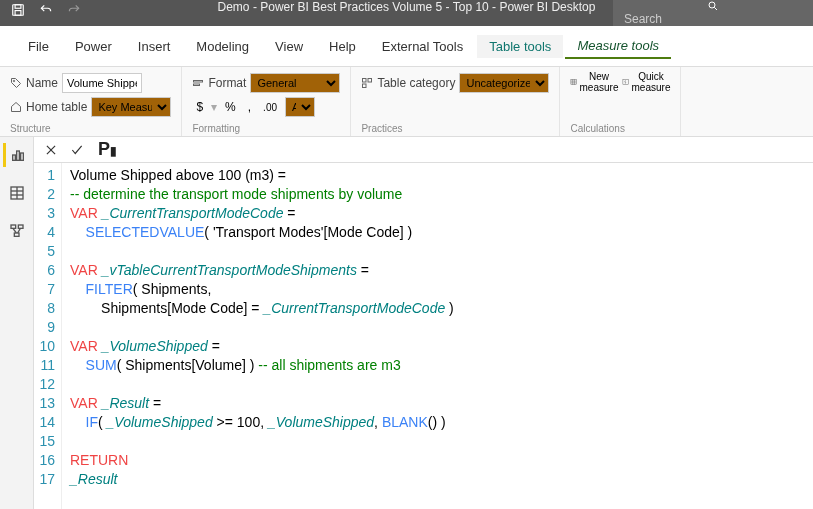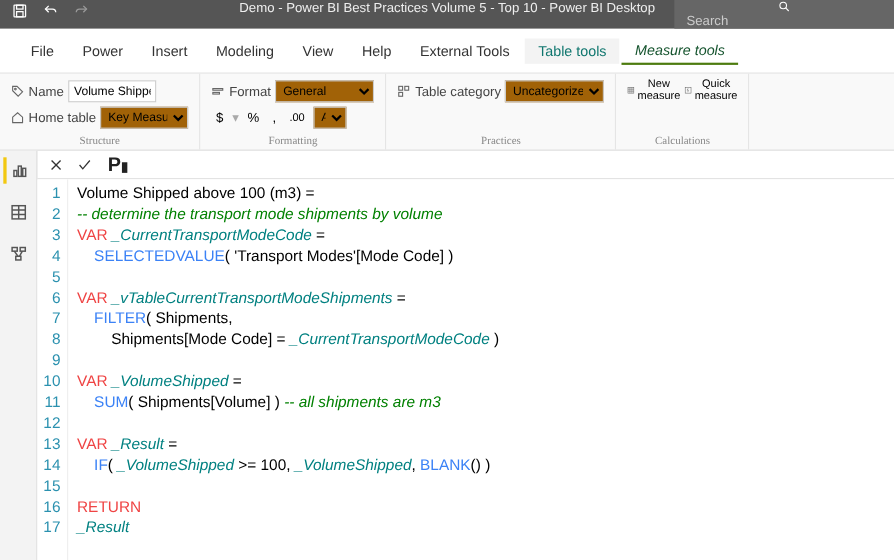--- a/index.html
+++ b/index.html
@@ -14,21 +14,21 @@
 .titlebar .search input::placeholder { color: #ccc; }
 .titlebar svg { stroke: #fff; }
 
 .ribbon-tabs { height: 41px; display: flex; align-items: center; background: #fff; border-bottom: 1px solid #ddd; padding-left: 16px; gap: 2px; }
 .ribbon-tab { padding: 4px 12px; font-size: 13px; cursor: pointer; color: #333; }
 .ribbon-tab.context1 { color: #0f766e; background: #f3f3f3; }
 .ribbon-tab.context2 { color: #14532d; border-bottom: 2px solid #4d7c0f; font-style: italic; }
 
 .ribbon { height: 70px; background: #f9f9f9; border-bottom: 1px solid #ddd; display: flex; }
 .ribbon-group { border-right: 1px solid #e5e5e5; padding: 4px 10px 0; display: flex; flex-direction: column; justify-content: space-between; }
-.ribbon-group-label { font-size: 10px; color: #888; text-align: center; padding: 2px 0; font-family: Liberation Serif, serif; }
+.ribbon-group-label { font-size: 10px; color: #888; padding: 2px 0; }
 .ribbon-row { display: flex; align-items: center; gap: 4px; height: 24px; }
 .ribbon-label { font-size: 12px; color: #444; display: flex; align-items: center; gap: 4px; }
 .ribbon-input { height: 20px; border: 1px solid #ccc; font-size: 11px; padding: 0 4px; background: #fff; }
 .ribbon-select { height: 20px; border: 1px solid #ccc; font-size: 11px; padding: 0 2px; background: #a16207; }
 .icon-btn { display: flex; align-items: center; justify-content: center; padding: 2px 4px; cursor: pointer; }
 .big-btn { display: flex; flex-direction: row; align-items: center; justify-content: center; width: 48px; font-size: 10px; text-align: center; line-height: 1.1; cursor: pointer; gap: 2px; }
 
 .workspace { display: flex; height: calc(509px - 26px - 26px - 70px); }
 .left-rail { width: 34px; background: #f3f3f3; border-right: 1px solid #ddd; display: flex; flex-direction: column; align-items: center; padding-top: 6px; gap: 14px; }
 .rail-btn { width: 24px; height: 24px; display: flex; align-items: center; justify-content: center; cursor: pointer; }
@@ -40,21 +40,21 @@
 .brand-fragment { font-weight: bold; font-size: 18px; color: #222; margin-left: 6px; }
 
 .code-area { flex: 1; display: flex; font-family: Consolas, Monaco, monospace; font-size: 14px; overflow: auto; background: #fff; }
 .gutter { width: 28px; text-align: right; padding: 3px 6px 3px 0; color: #2b91af; user-select: none; border-right: 1px solid #eee; line-height: 19px; }
 .gutter div { height: 19px; }
 .code-lines { padding: 3px 0 3px 8px; line-height: 19px; white-space: pre; }
 .code-lines .line { height: 19px; }
 .tok-kw { color: #ef4444; }
 .tok-fn { color: #3b82f6; }
 .tok-var { color: #008080; font-style: italic; }
-.tok-cm { color: #008000; font-style: italic; }
+.tok-cm { color: #008000; }
 </style>
 </head>
 <body>
 
 <div class="titlebar">
   <div class="tb-buttons">
     <div class="tb-btn">
         <svg width="14" height="14" viewBox="0 0 24 24" fill="none" stroke-width="2">
           <rect x="3" y="3" width="18" height="18" rx="1"></rect>
           <rect x="7" y="3" width="10" height="6"></rect>

